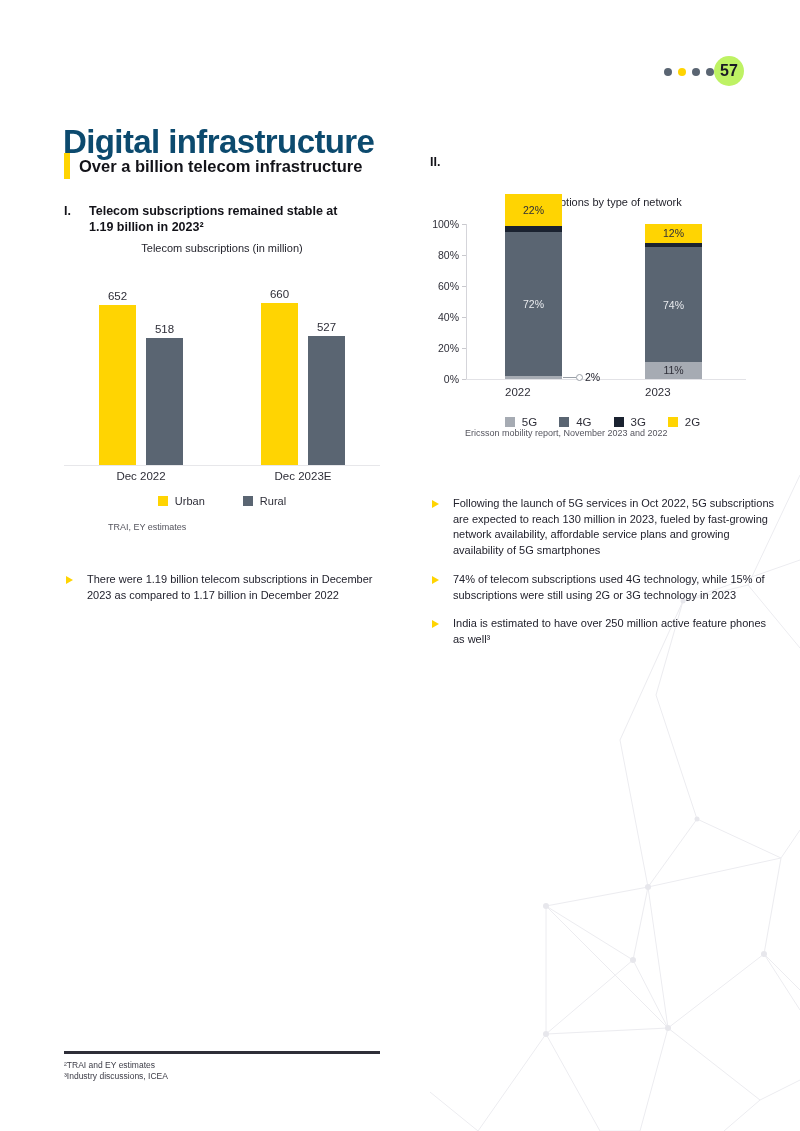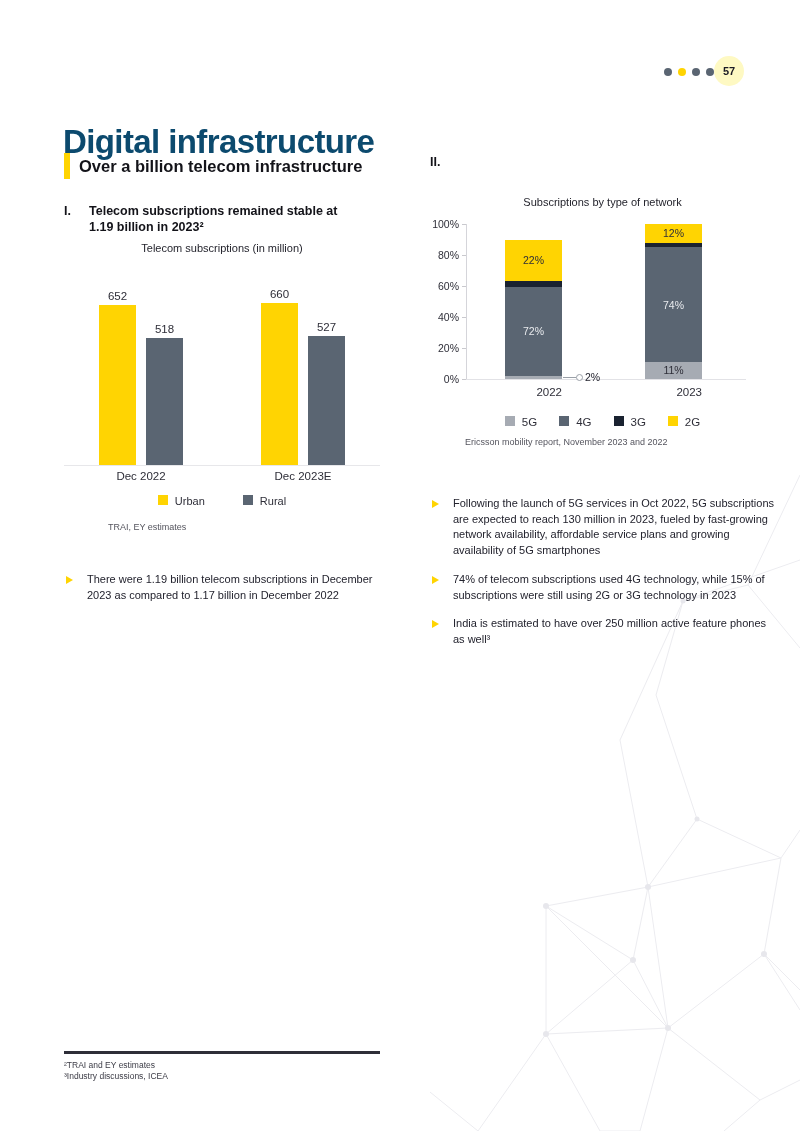--- a/index.html
+++ b/index.html
@@ -6,22 +6,22 @@
   body{width:800px;height:1131px;position:relative;background:#ffffff;overflow:hidden;
        font-family:"Liberation Sans","DejaVu Sans",sans-serif;color:#23232e;}
   .abs{position:absolute;}
 
   
   #mesh{position:absolute;left:0;top:0;width:800px;height:1131px;pointer-events:none;}
 
   
   #dots{top:68px;left:664px;display:flex;gap:6px;align-items:center;}
   #dots .dot{width:8px;height:8px;border-radius:50%;}
-  #page-circle{top:56px;left:714px;width:30px;height:30px;border-radius:50%;background:#fef9c3;
-    display:flex;align-items:center;justify-content:center;font-size:11px;font-weight:bold;color:#1a1a24;}
+  #page-circle{top:56px;left:714px;width:30px;height:30px;border-radius:50%;background:#bef264;
+    display:flex;align-items:center;justify-content:center;font-size:16px;font-weight:bold;color:#1a1a24;}
 
   #page-title{top:101px;left:63px;font-size:33px;letter-spacing:-0.6px;color:#0c4a6e;}
 
   #section-head{top:153px;left:64px;display:flex;align-items:center;gap:9px;}
   #section-head .ybar{width:6px;height:26px;background:#ffd402;}
   #section-head .stxt{font-size:16.5px;font-weight:bold;color:#131319;}
 
   .h2{display:flex;font-size:12.5px;font-weight:bold;color:#131319;line-height:1.28;}
   .h2 .num{width:25px;flex:none;}
   .h2 .htxt{white-space:pre-line;}
@@ -35,42 +35,42 @@
   #c1-bars{margin-top:21px;height:190px;display:flex;justify-content:center;gap:78px;
     align-items:flex-end;border-bottom:1px solid #e7e7ea;}
   .c1-group{display:flex;align-items:flex-end;gap:10px;}
   .c1-barwrap{display:flex;flex-direction:column;align-items:center;}
   .c1-val{font-size:11.5px;color:#2e2e38;margin-bottom:3px;}
   .c1-bar{width:37px;}
   #c1-xlabels{display:flex;justify-content:center;gap:78px;margin-top:4px;}
   #c1-xlabels div{width:84px;text-align:center;font-size:11.5px;color:#2e2e38;}
   .legend{display:flex;justify-content:center;gap:38px;align-items:center;}
   #c1-legend{margin-top:13px;}
-  .legend .litem{display:flex;align-items:flex-start;gap:7px;font-size:11px;color:#2e2e38;}
+  .legend .litem{display:flex;align-items:center;gap:7px;font-size:11px;color:#2e2e38;}
   .legend .sw{width:10px;height:10px;}
   .source{font-size:9px;color:#55555e;}
   #c1-source{margin-top:15px;margin-left:44px;}
 
   
   #chart2{top:196px;left:430px;width:345px;}
   #c2-plot{position:relative;margin-top:16px;height:176px;}
   .c2-tick{position:absolute;left:0;width:29px;text-align:right;font-size:10.5px;color:#2e2e38;}
   .c2-tickmark{position:absolute;left:32px;width:4px;height:1px;background:#c9c9ce;}
   #c2-axis{position:absolute;left:36px;top:0;width:1px;height:156px;background:#d5d5da;}
   #c2-base{position:absolute;left:36px;top:155px;width:280px;height:1px;background:#e2e2e6;}
   .c2-stack{position:absolute;bottom:21px;width:57px;display:flex;flex-direction:column-reverse;}
   .c2-seg{display:flex;align-items:center;justify-content:center;font-size:10.5px;}
-  .c2-xlabel{position:absolute;top:162px;width:57px;text-align:right;font-size:11.5px;color:#2e2e38;}
+  .c2-xlabel{position:absolute;top:162px;width:57px;text-align:left;font-size:11.5px;color:#2e2e38;}
   #c2-callout{position:absolute;left:133px;bottom:17px;display:flex;align-items:center;}
   #c2-callout .cline{width:13px;height:1px;background:#9aa0a8;}
   #c2-callout .cdot{width:5px;height:5px;border:1px solid #9aa0a8;border-radius:50%;background:#fff;margin-right:2px;}
   #c2-callout .ctxt{font-size:10.5px;color:#23232e;}
   #c2-legend{margin-top:16px;gap:22px;}
   #c2-legend .litem{font-size:11.5px;}
-  #c2-source{margin-top:9px;padding-left:35px;}
+  #c2-source{padding-left:35px;}
 
   
   .bullets{display:flex;flex-direction:column;gap:13px;}
   #bullets-left{top:572px;left:64px;width:332px;}
   #bullets-right{top:496px;left:430px;width:348px;}
   .bullet{display:flex;}
   .tri{flex:none;width:0;height:0;border-left:7px solid #ffd402;
        border-top:4.5px solid transparent;border-bottom:4.5px solid transparent;margin:4px 0 0 2px;}
   .btext{margin-left:14px;font-size:11px;line-height:1.43;color:#23232e;}
 
@@ -187,23 +187,23 @@
       <div class="c2-tick" style="top: 56px;">60%</div>
       <div class="c2-tickmark" style="top: 62px;"></div>
       <div class="c2-tick" style="top: 87px;">40%</div>
       <div class="c2-tickmark" style="top: 93px;"></div>
       <div class="c2-tick" style="top: 118px;">20%</div>
       <div class="c2-tickmark" style="top: 124px;"></div>
       <div class="c2-tick" style="top: 149px;">0%</div>
       <div class="c2-tickmark" style="top: 155px;"></div>
       <div class="c2-stack" style="left: 75px;">
         <div class="c2-seg" style="height: 3.1px; background: rgb(166, 171, 179); color: rgb(46, 46, 56);"></div>
-        <div class="c2-seg" style="height: 89px; background: rgb(90, 101, 114); color: rgb(233, 235, 238);">72%</div>
+        <div class="c2-seg" style="height: 144px; background: rgb(90, 101, 114); color: rgb(233, 235, 238);">72%</div>
         <div class="c2-seg" style="height: 6.2px; background: rgb(26, 34, 48); color: rgb(255, 255, 255);"></div>
-        <div class="c2-seg" style="height: 41px; background: rgb(255, 212, 2); color: rgb(46, 46, 56);">22%</div>
+        <div class="c2-seg" style="height: 32px; background: rgb(255, 212, 2); color: rgb(46, 46, 56);">22%</div>
       </div>
       <div class="c2-xlabel" style="left: 75px;">2022</div>
       <div class="c2-stack" style="left: 215px;">
         <div class="c2-seg" style="height: 17.1px; background: rgb(166, 171, 179); color: rgb(46, 46, 56);">11%</div>
         <div class="c2-seg" style="height: 114.7px; background: rgb(90, 101, 114); color: rgb(233, 235, 238);">74%</div>
         <div class="c2-seg" style="height: 4.6px; background: rgb(26, 34, 48); color: rgb(255, 255, 255);"></div>
         <div class="c2-seg" style="height: 18.6px; background: rgb(255, 212, 2); color: rgb(46, 46, 56);">12%</div>
       </div>
       <div class="c2-xlabel" style="left: 215px;">2023</div>
     </div>

